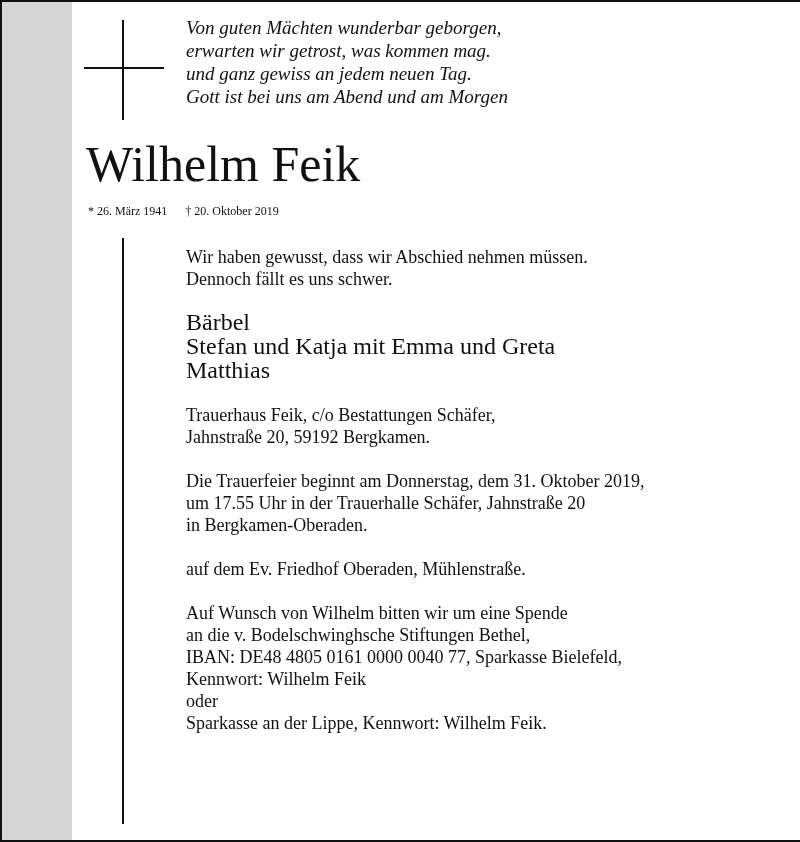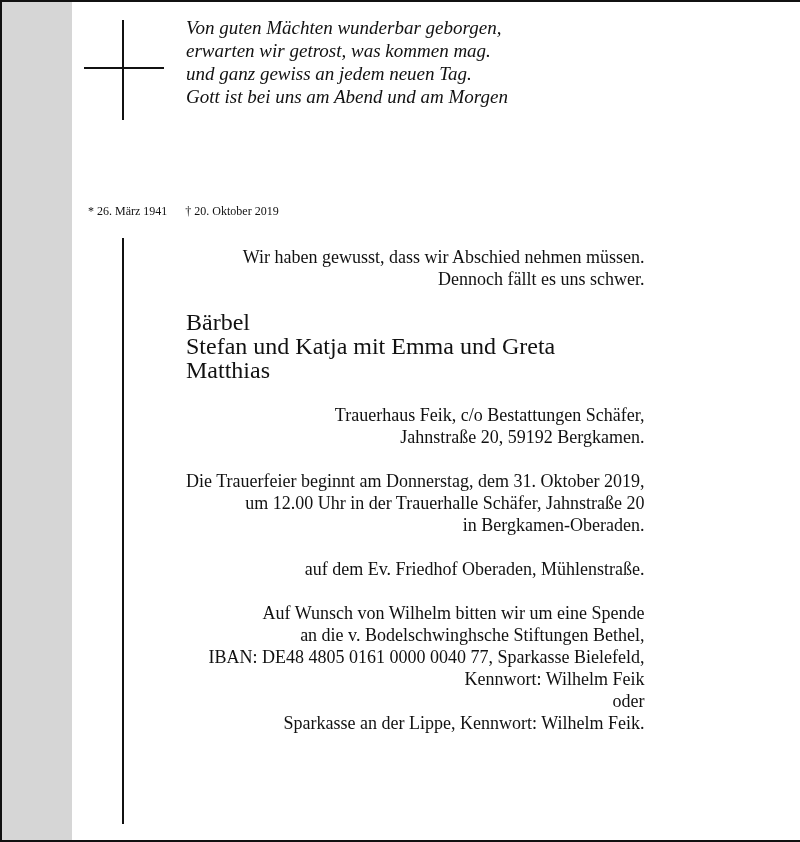--- a/index.html
+++ b/index.html
@@ -9,21 +9,21 @@
   .cross-v { position:absolute; left:120px; top:18px; width:2px; height:100px; background:#111; }
   .cross-h { position:absolute; left:82px; top:65px; width:80px; height:2px; background:#111; }
   .poem { position:absolute; left:184px; top:14px; font-style:italic; font-size:19px; line-height:23px; }
   .poem div { white-space:nowrap; }
   .name { position:absolute; left:84px; top:134px; font-size:50px; line-height:56px; white-space:nowrap; }
   .dates { position:absolute; left:86px; top:197px; font-size:12px; line-height:24px; white-space:nowrap; }
   .dates .sep { display:inline-block; width:18px; }
   .vline { position:absolute; left:120px; top:236px; width:2px; height:586px; background:#111; }
   .body { position:absolute; left:184px; top:244px; font-size:18px; line-height:22px; }
   .body .line { white-space:nowrap; }
-  .body .block { margin-bottom:22px;text-align:right; }
+  .body .block { margin-bottom:22px; }
   .family { font-size:24px; line-height:24px; margin-top:-2px; margin-bottom:22px; }
   .family .line { white-space:nowrap; }
 </style>
 </head>
 <body>
 
 <div class="frame">
   <div class="sidebar"></div>
 
   <div>
@@ -31,20 +31,21 @@
     <div class="cross-h"></div>
   </div>
 
   <div class="poem">
     <div>Von guten Mächten wunderbar geborgen,</div>
     <div>erwarten wir getrost, was kommen mag.</div>
     <div>und ganz gewiss an jedem neuen Tag.</div>
     <div>Gott ist bei uns am Abend und am Morgen</div>
   </div>
 
+  <div class="name">Wilhelm Feik</div>
 
   <div class="dates">
     <span>* 26. März 1941</span><span class="sep"></span><span>† 20. Oktober 2019</span>
   </div>
 
   <div class="vline"></div>
 
   <div class="body">
     <div class="block">
       <div class="line">Wir haben gewusst, dass wir Abschied nehmen müssen.</div>
@@ -57,21 +58,21 @@
       <div class="line">Matthias</div>
     </div>
 
     <div class="block">
       <div class="line">Trauerhaus Feik, c/o Bestattungen Schäfer,</div>
       <div class="line">Jahnstraße 20, 59192 Bergkamen.</div>
     </div>
 
     <div class="block">
       <div class="line">Die Trauerfeier beginnt am Donnerstag, dem 31. Oktober 2019,</div>
-      <div class="line">um 12.00 Uhr in der Trauerhalle Schäfer, Jahnstraße 20</div>
+      <div class="line">um 17.55 Uhr in der Trauerhalle Schäfer, Jahnstraße 20</div>
       <div class="line">in Bergkamen-Oberaden.</div>
     </div>
 
     <div class="block">
       <div class="line">auf dem Ev. Friedhof Oberaden, Mühlenstraße.</div>
     </div>
 
     <div class="block">
       <div class="line">Auf Wunsch von Wilhelm bitten wir um eine Spende</div>
       <div class="line">an die v. Bodelschwinghsche Stiftungen Bethel,</div>

